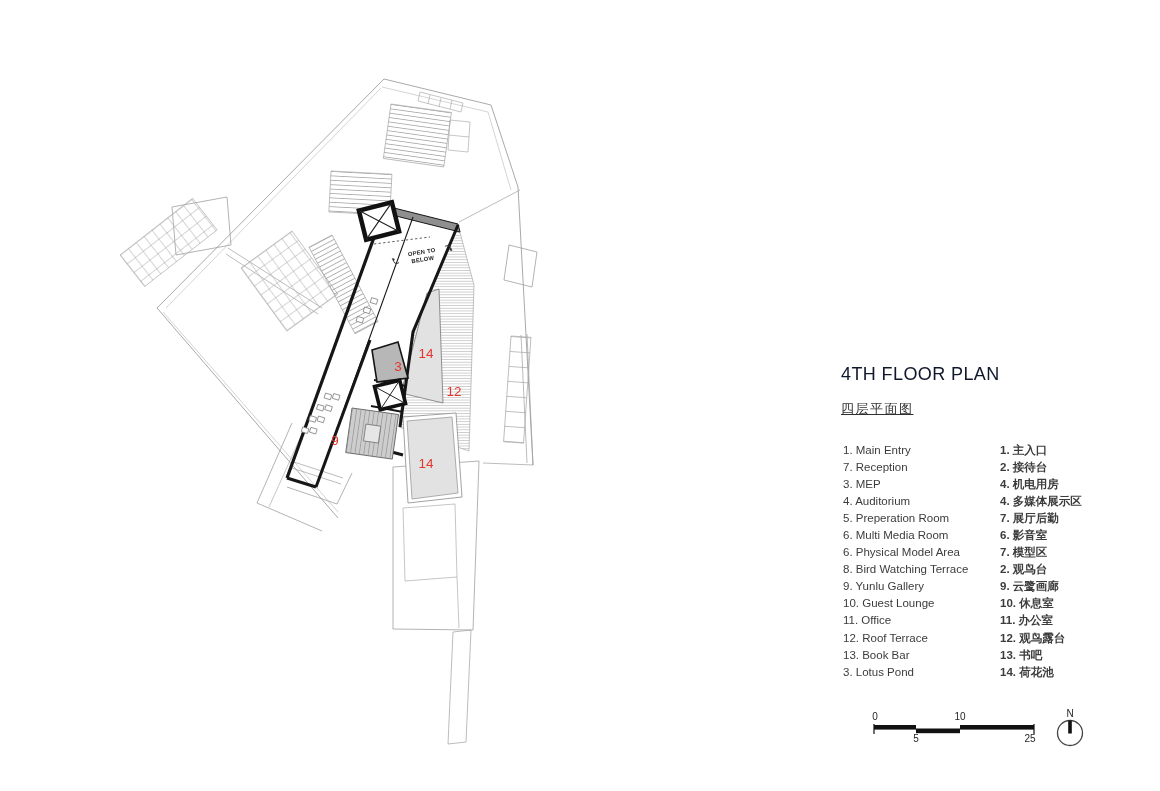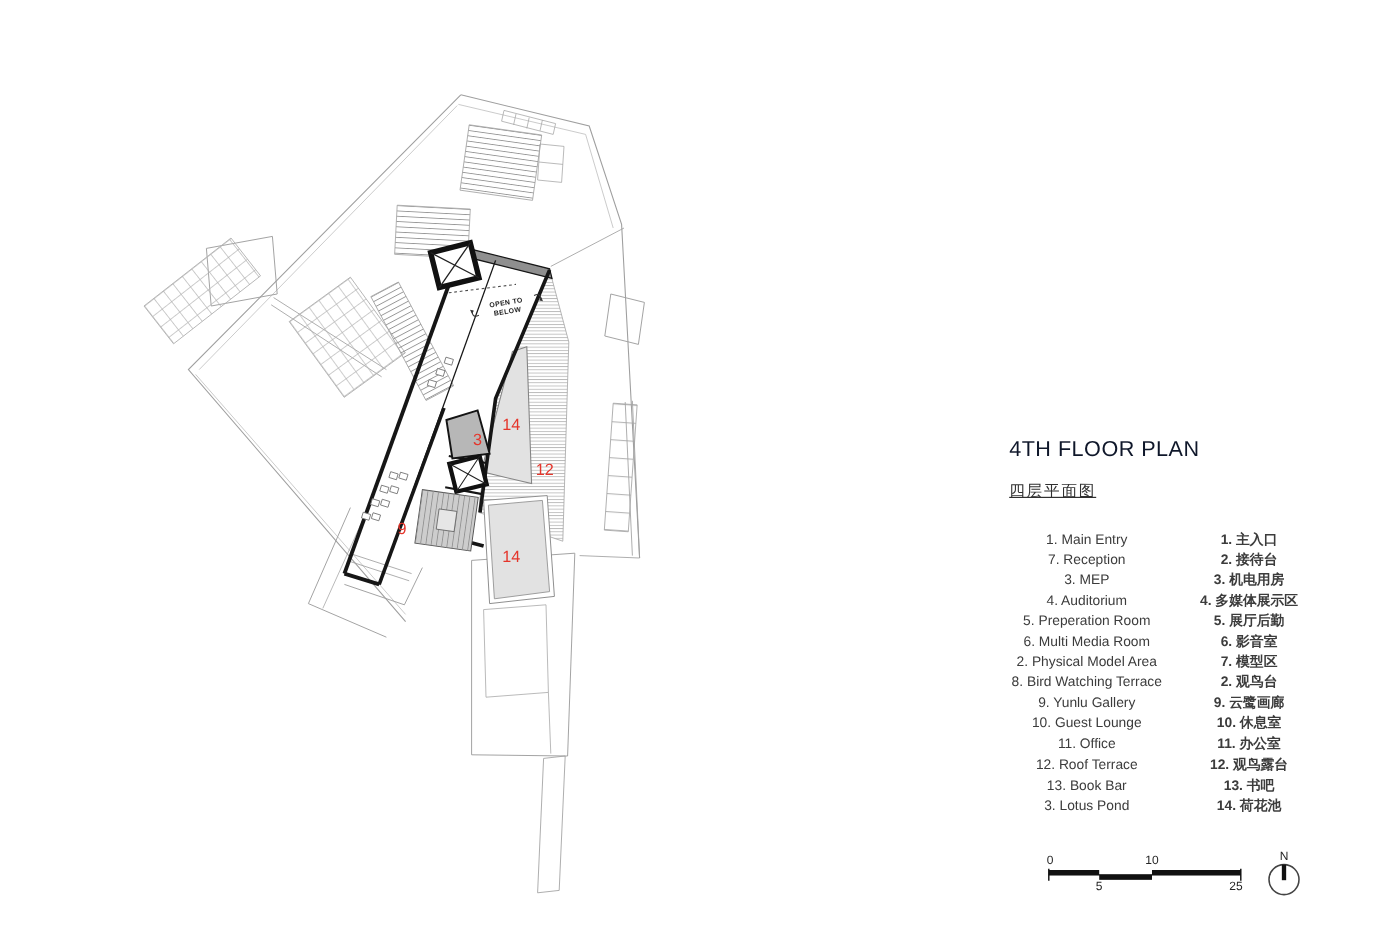--- a/index.html
+++ b/index.html
@@ -1,21 +1,21 @@
 <!DOCTYPE html>
 <html><head>
 <meta charset="utf-8">
 <style>
   html,body{margin:0;padding:0;background:#fff;}
   .page{position:relative;width:1160px;height:791px;background:#ffffff;overflow:hidden;
         font-family:"Liberation Sans",sans-serif;color:#3c3c3c;}
   .drawing{position:absolute;left:0;top:0;}
   .title-en{position:absolute;left:841px;top:364px;font-size:18px;letter-spacing:.4px;color:#0f172a;white-space:nowrap;}
   .title-zh{position:absolute;left:841px;top:400px;font-size:13px;letter-spacing:1.5px;color:#303030;white-space:nowrap;text-decoration:underline;}
-  .legend-col{position:absolute;top:442px;font-size:11.5px;line-height:17.05px;color:#3c3c3c;white-space:nowrap;text-align:center;}
+  .legend-col{position:absolute;top:442px;font-size:11.5px;line-height:17.05px;color:#3c3c3c;white-space:nowrap;}
   .legend-en{left:843px;}
   .legend-zh{left:1000px;font-weight:bold;}
   svg text{font-family:"Liberation Sans",sans-serif;}
   .redlbl{fill:#e5352b;font-size:13.5px;}
   .scaletxt{fill:#262626;font-size:10px;}
   .otb{fill:#1d1d1d;font-size:5.8px;font-weight:bold;letter-spacing:.3px;}
 </style>
 </head>
 <body>
 
@@ -198,35 +198,35 @@
   <div class="title-en">4TH FLOOR PLAN</div>
   <div class="title-zh">四层平面图</div>
 
   <div class="legend-col legend-en">
     <div>1. Main Entry</div>
     <div>7. Reception</div>
     <div>3. MEP</div>
     <div>4. Auditorium</div>
     <div>5. Preperation Room</div>
     <div>6. Multi Media Room</div>
-    <div>2. Physical Model Area</div>
+    <div>6. Physical Model Area</div>
     <div>8. Bird Watching Terrace</div>
     <div>9. Yunlu Gallery</div>
     <div>10. Guest Lounge</div>
     <div>11. Office</div>
     <div>12. Roof Terrace</div>
     <div>13. Book Bar</div>
     <div>3. Lotus Pond</div>
   </div>
   <div class="legend-col legend-zh">
     <div>1. 主入口</div>
     <div>2. 接待台</div>
-    <div>3. 机电用房</div>
+    <div>4. 机电用房</div>
     <div>4. 多媒体展示区</div>
-    <div>5. 展厅后勤</div>
+    <div>7. 展厅后勤</div>
     <div>6. 影音室</div>
     <div>7. 模型区</div>
     <div>2. 观鸟台</div>
     <div>9. 云鹭画廊</div>
     <div>10. 休息室</div>
     <div>11. 办公室</div>
     <div>12. 观鸟露台</div>
     <div>13. 书吧</div>
     <div>14. 荷花池</div>
   </div>

